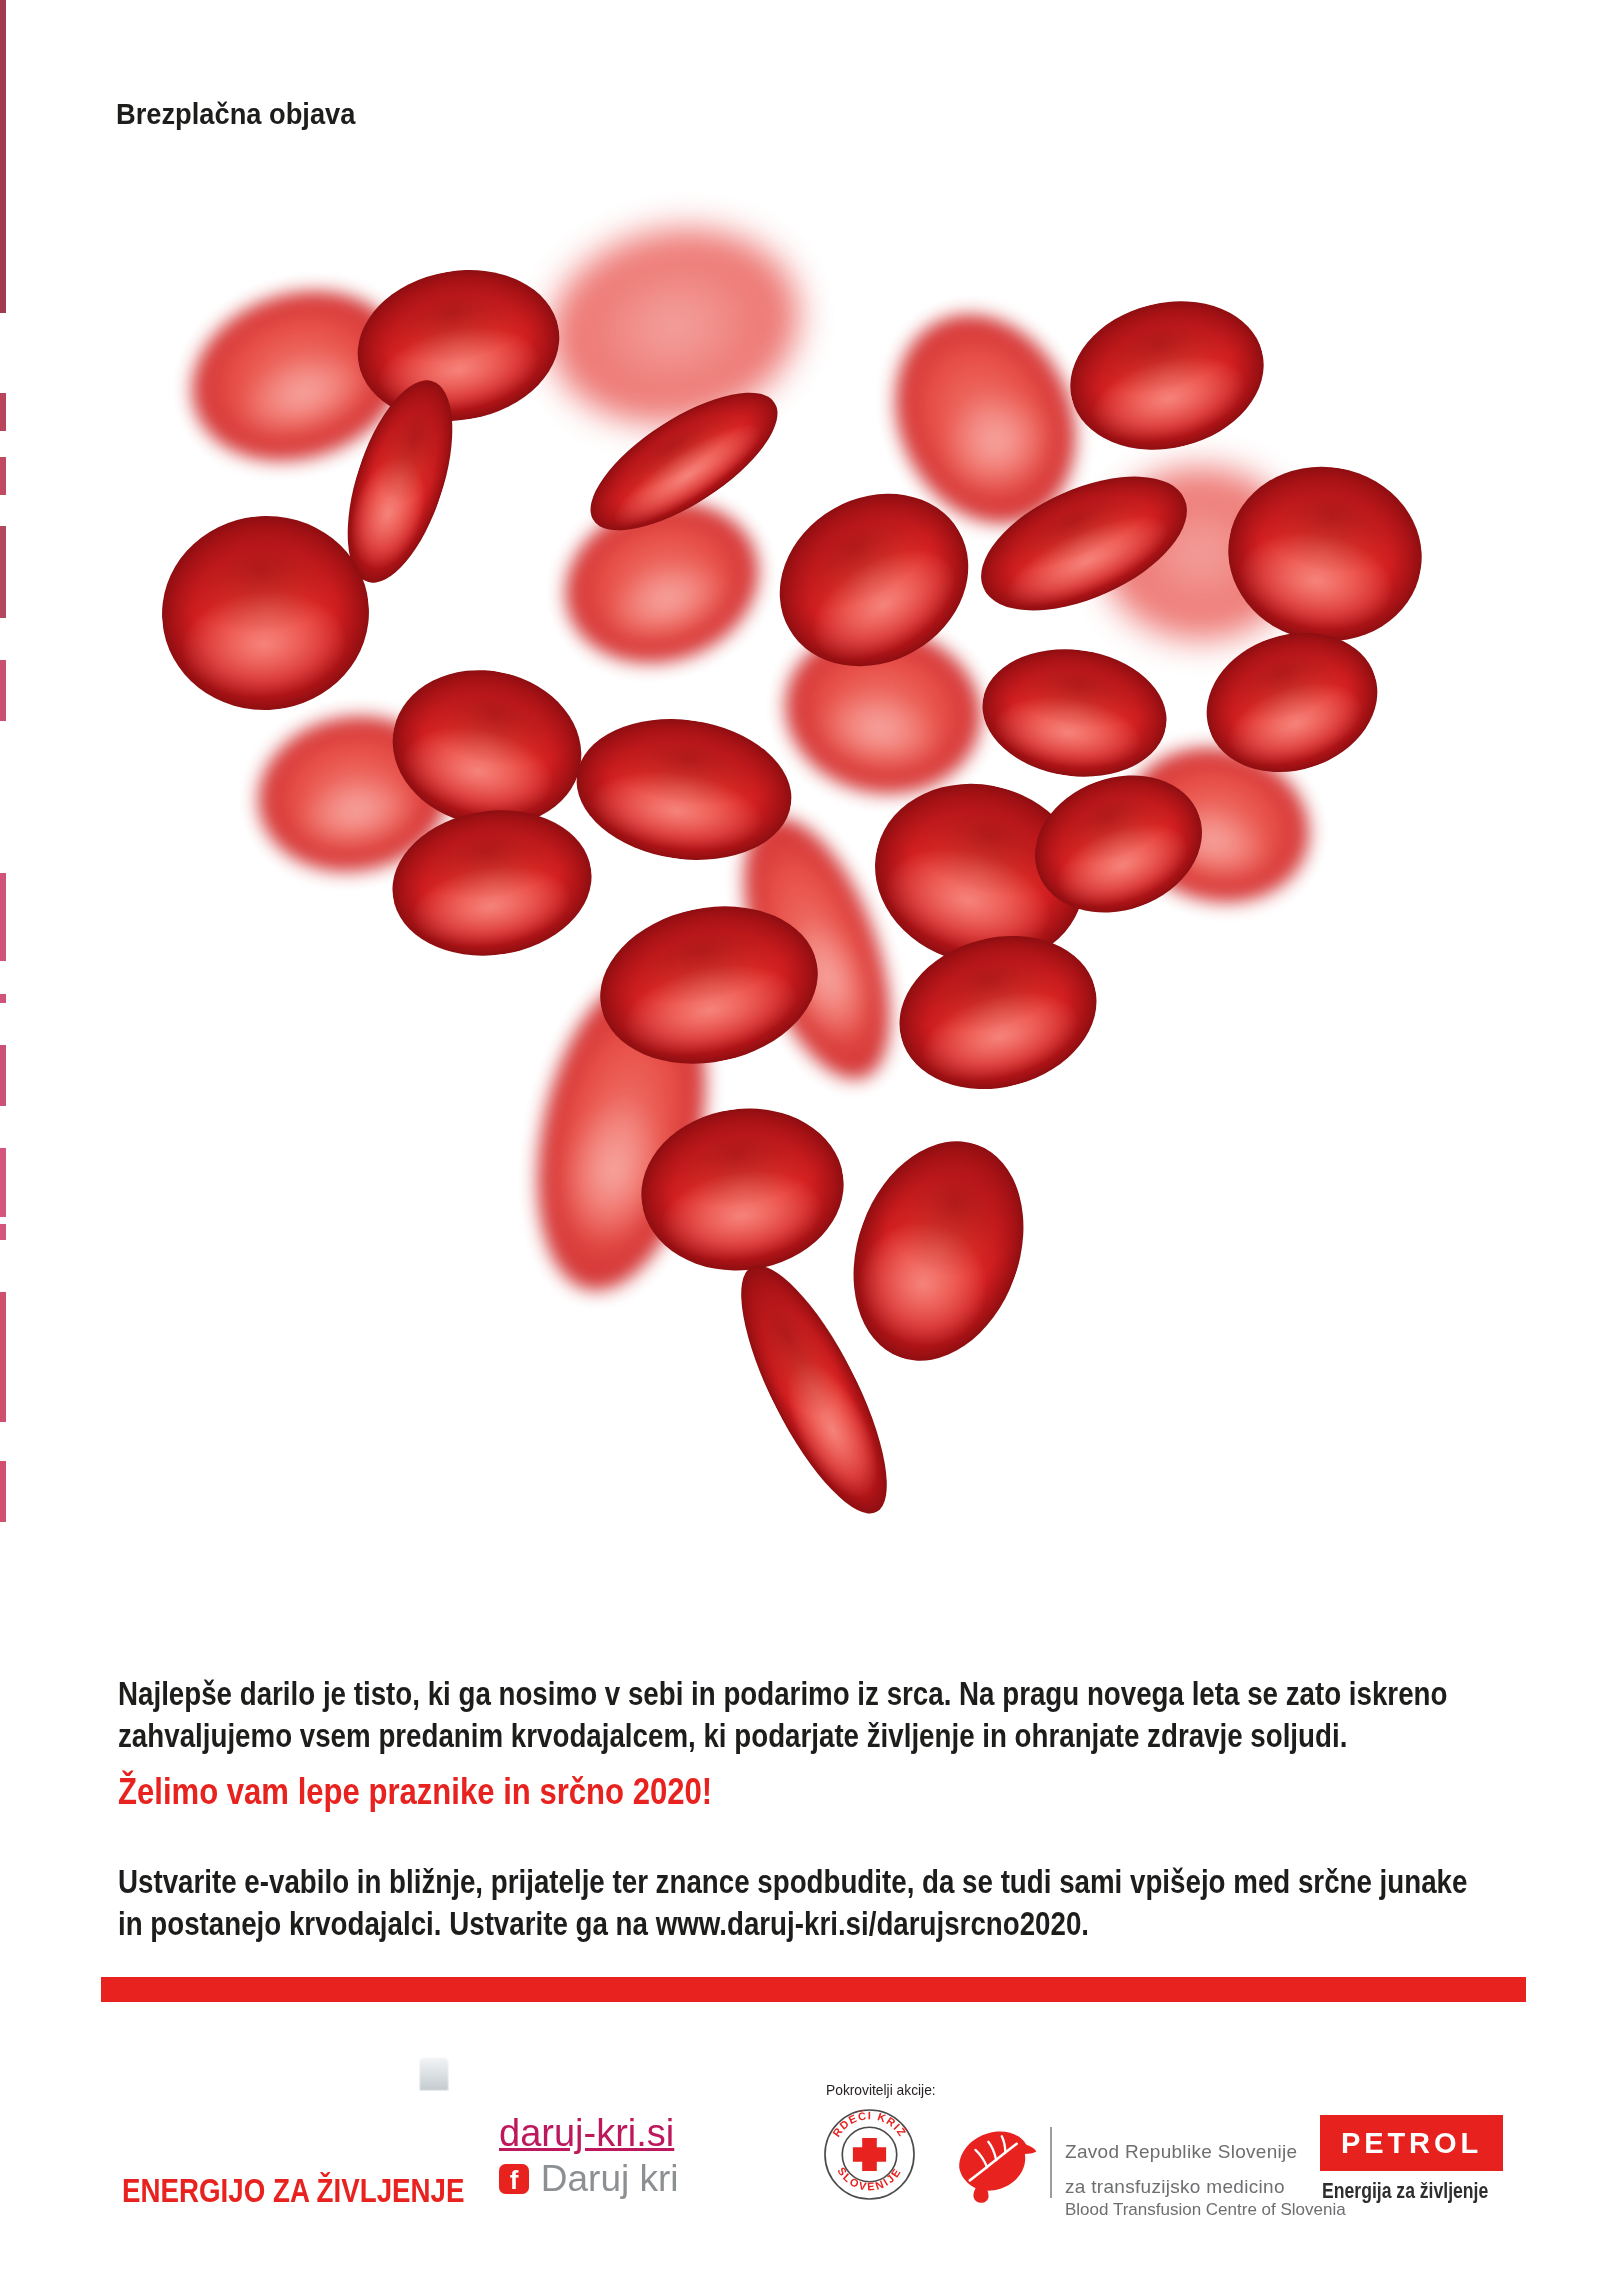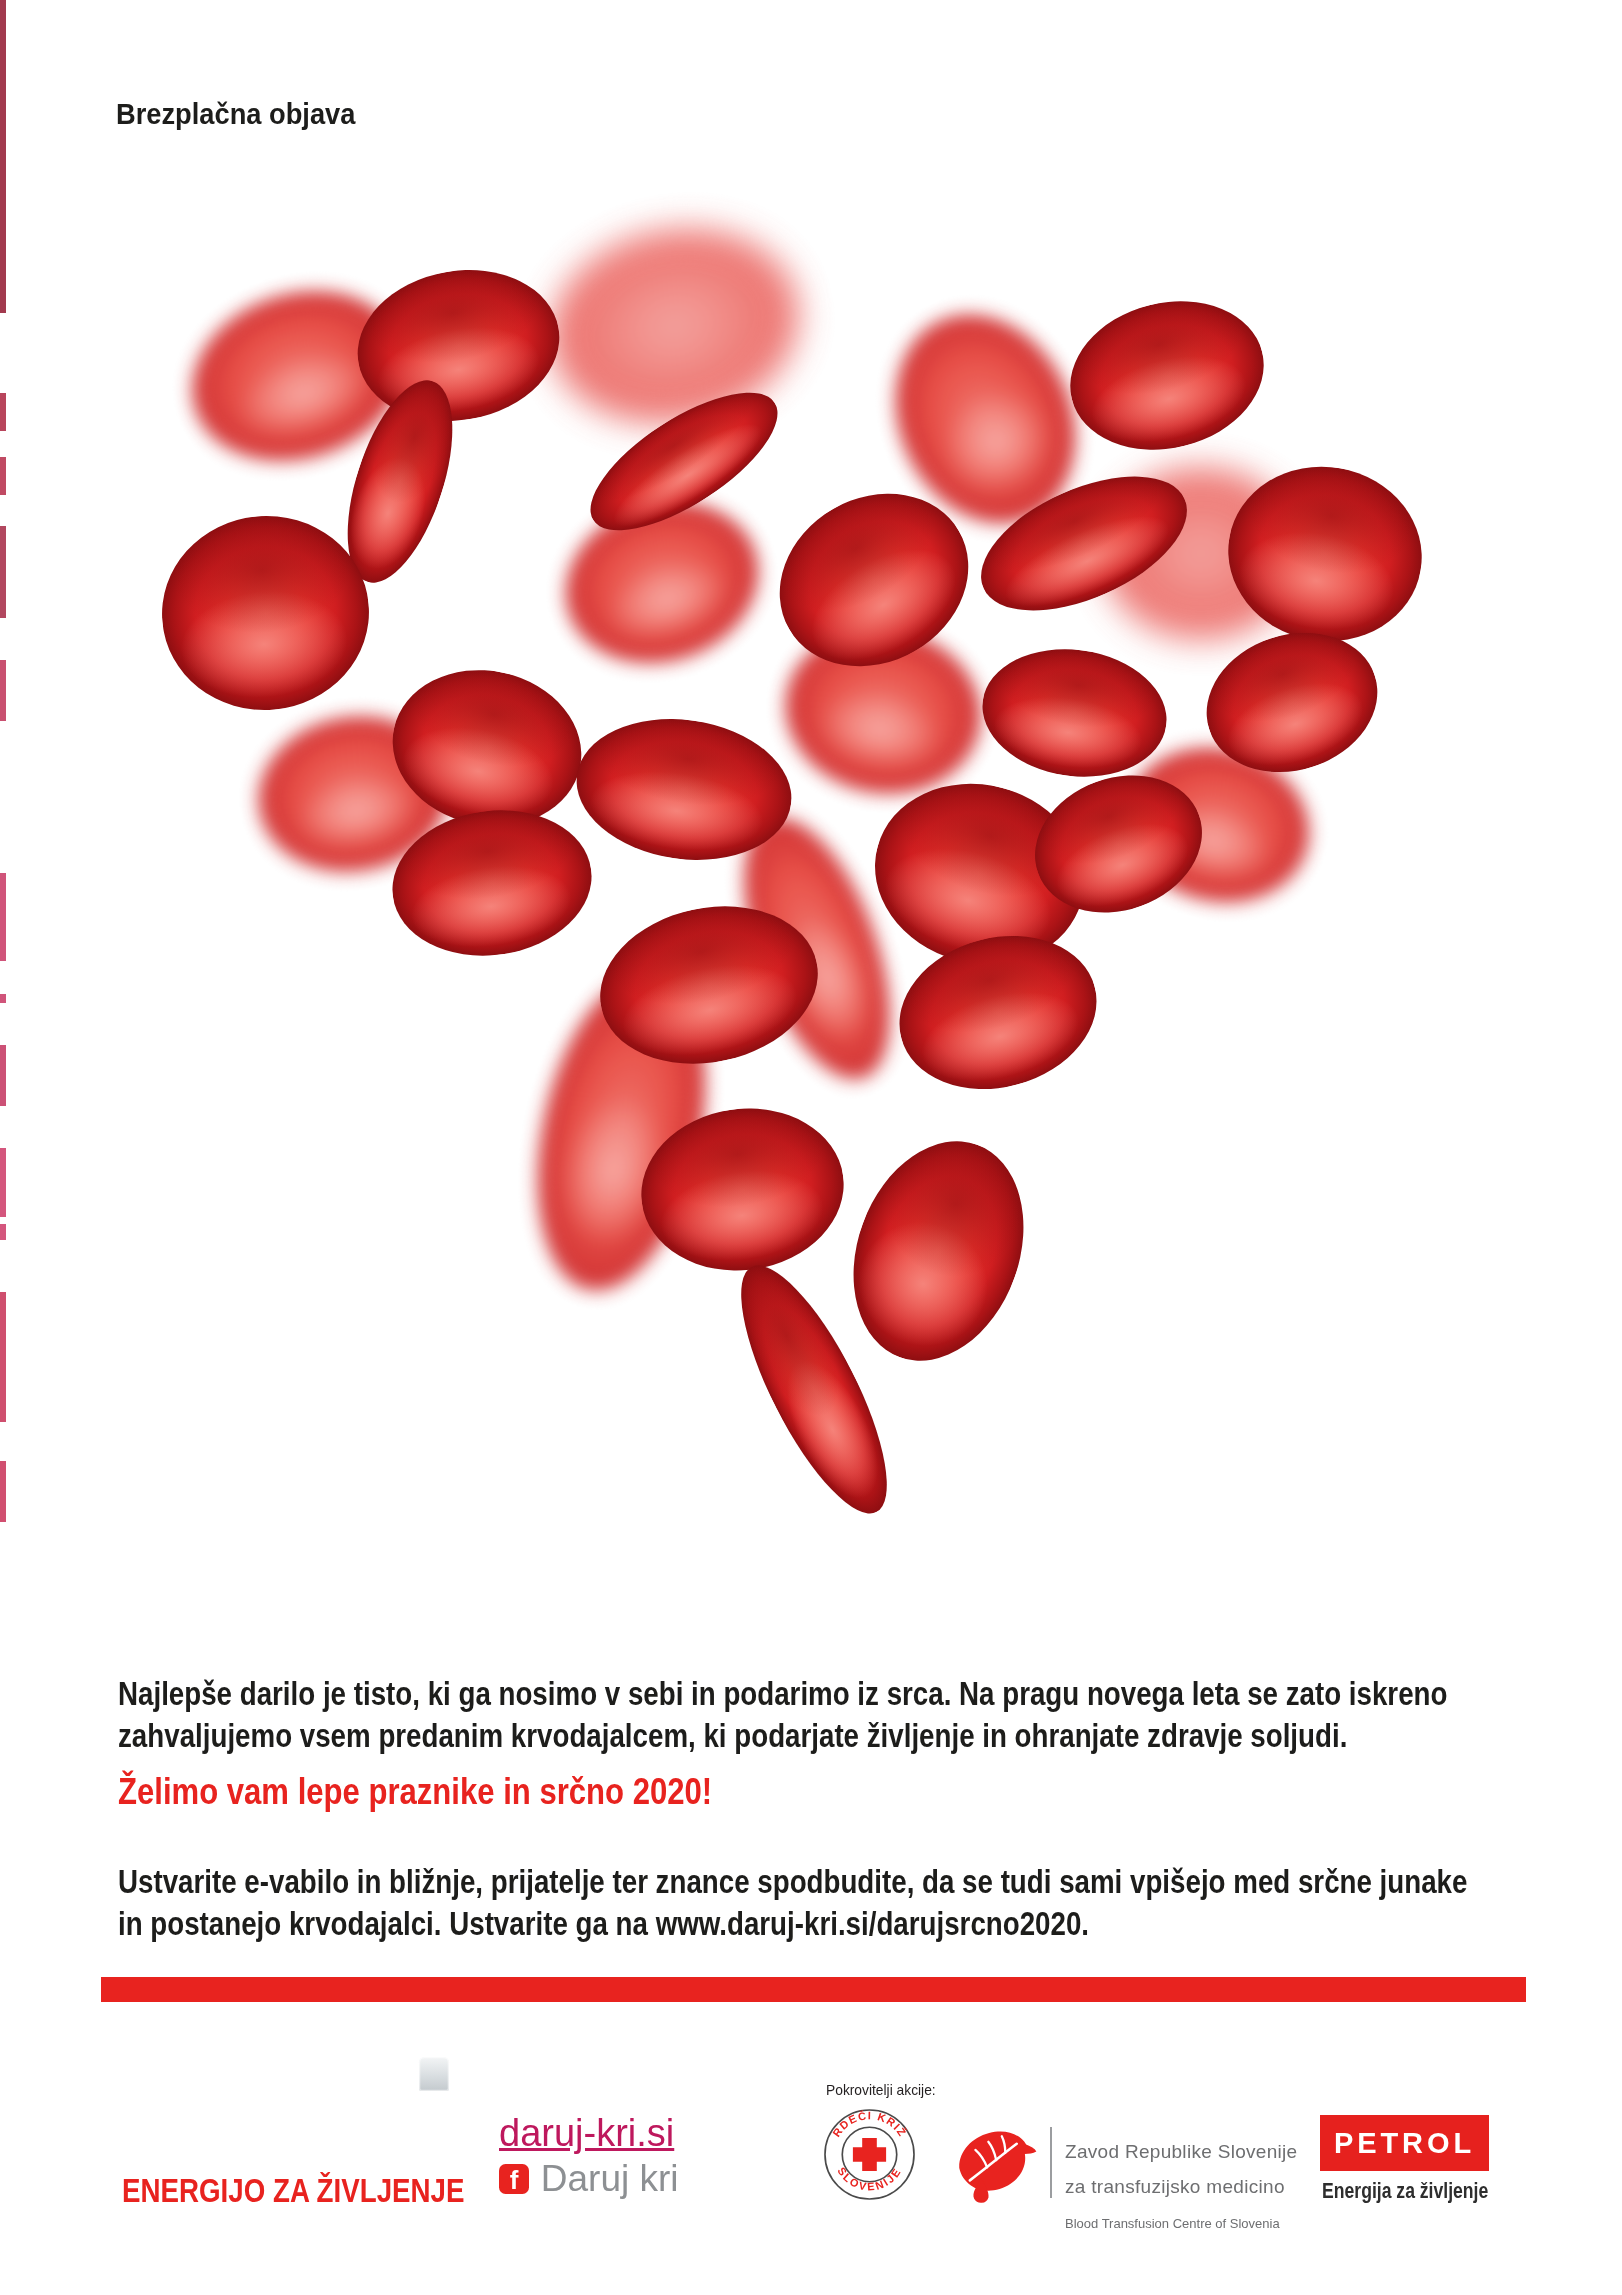--- a/index.html
+++ b/index.html
@@ -63,23 +63,23 @@
       font-weight:700;font-size:26px;display:flex;align-items:flex-end;justify-content:center;
       line-height:1;padding-bottom:1.3px;box-sizing:border-box;}
   .fb-label{font-size:37px;color:#8d9093;}
 
   .sponsors-label{left:826px;top:2081px;font-size:15px;color:#231f20;
       transform:scaleX(.92);transform-origin:0 0;}
 
   .divider{left:1050px;top:2127px;width:2px;height:71px;background:#9b9da0;}
   .zavod{left:1065px;top:2128px;color:#6d6e70;}
   .zavod .l1,.zavod .l2{font-size:19px;line-height:23px;letter-spacing:0.3px;margin-top:12px;}
-  .zavod .l3{font-size:13px;line-height:19.6px;margin-top:16px;}
-
-  .petrol-box{left:1320px;top:2115px;width:169px;height:56px;background:#e6211e;
+  .zavod .l3{font-size:17px;line-height:19.6px;margin-top:2px;}
+
+  .petrol-box{left:1320px;top:2115px;width:183px;height:56px;background:#e6211e;
       display:flex;align-items:center;justify-content:center;}
   .petrol-name{color:#fff;font-weight:700;font-size:29px;letter-spacing:3.9px;}
   .petrol-tag{left:1322px;top:2178px;font-size:22px;font-weight:700;color:#2e2e2e;
       transform:scaleX(.8);transform-origin:0 0;white-space:nowrap;}
 </style>
 </head>
 <body>
 
 <div class="page">
 

